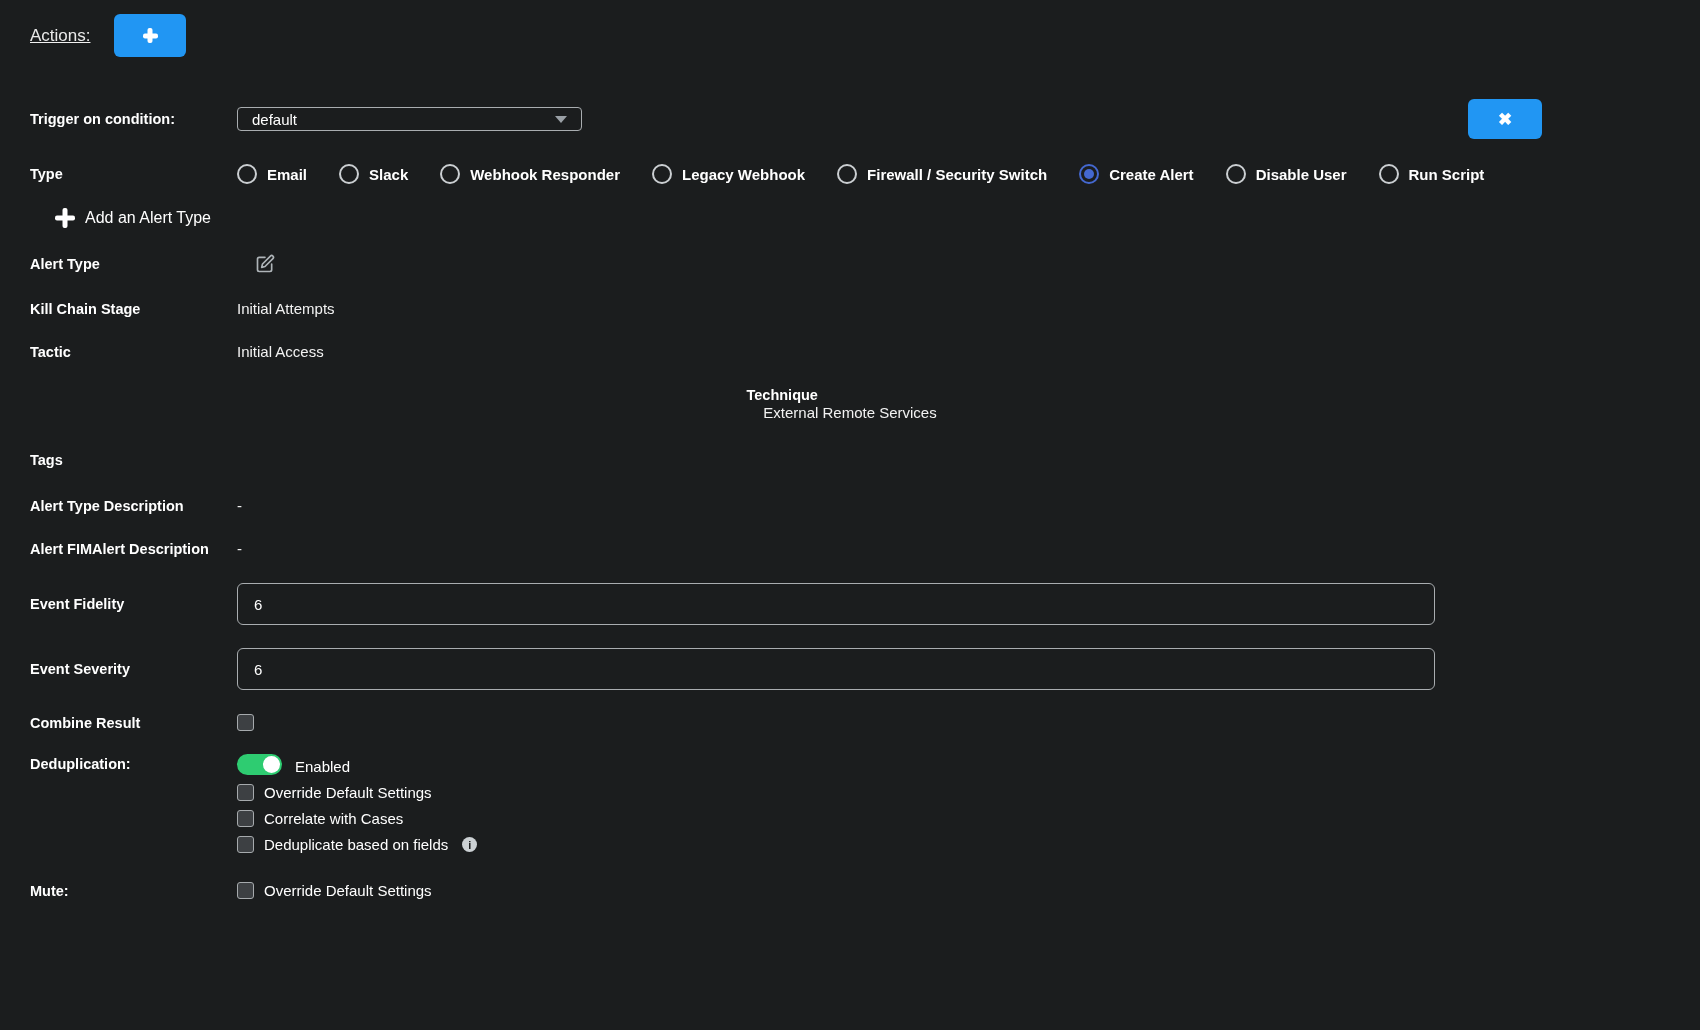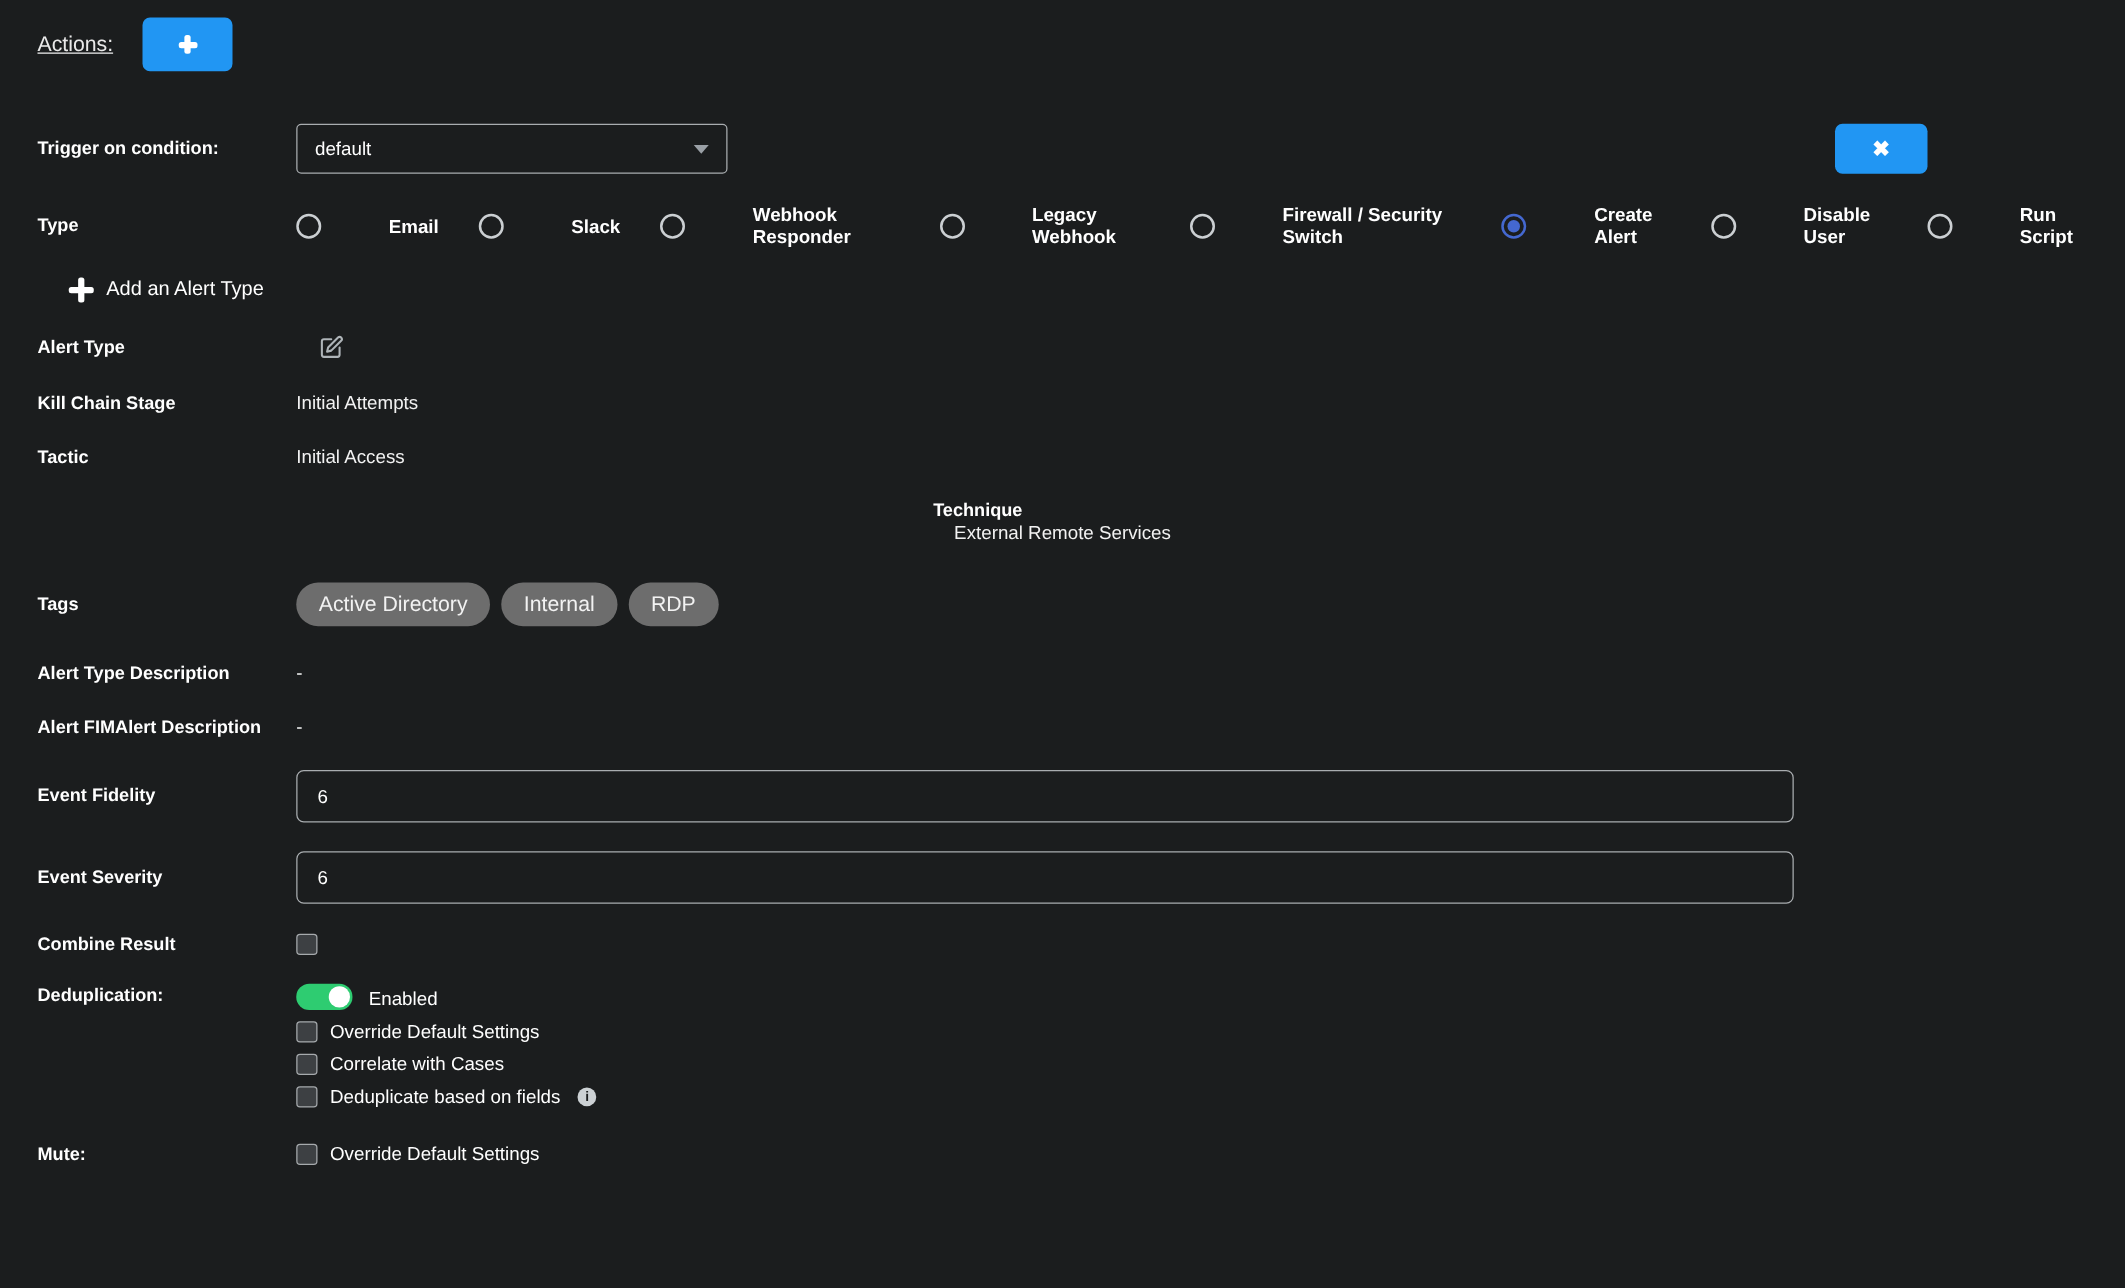--- a/index.html
+++ b/index.html
@@ -35,21 +35,21 @@
   .plus-thick::after  { top: 50%; left: 0; height: 5px; width: 100%; transform: translateY(-50%); }
   .plus-sm { width: 15px; height: 15px; }
   .plus-lg { width: 20px; height: 20px; }
 
   
   .row-actions { margin-bottom: 42px; text-decoration: underline; }
   .row-actions .actions-label { font-size: 17px; color: #e9e9e9; margin-right: 24px; }
 
   .row-trigger { margin-bottom: 25px; }
   .select {
-    width: 345px; height: 40px; border: 1px solid #a9adb0; border-radius: 4px;
+    width: 345px; height: 24px; border: 1px solid #a9adb0; border-radius: 4px;
     display: flex; align-items: center; padding: 0 14px; cursor: pointer;
     color: #fff; background: transparent;
   }
   .select .caret {
     margin-left: auto; width: 0; height: 0;
     border-left: 6px solid transparent; border-right: 6px solid transparent;
     border-top: 7px solid #9aa0a6;
   }
   .spacer { flex: 1; }
   .btn-close { margin-right: 128px; }
@@ -58,21 +58,21 @@
   .radio-group { display: flex; align-items: center; gap: 32px; }
   .radio { display: inline-flex; align-items: center; gap: 10px; cursor: pointer; }
   .radio-dot {
     width: 20px; height: 20px; border: 2px solid #cbcfd2; border-radius: 50%;
     position: relative; flex-shrink: 0;
   }
   .radio.selected .radio-dot { border-color: #4468d0; }
   .radio.selected .radio-dot::after {
     content: ""; position: absolute; inset: 3px; border-radius: 50%; background: #4468d0;
   }
-  .radio-label { font-size: 15px; font-weight: 600; color: #fff; margin-left: 44px; }
+  .radio-label { font-size: 15px; font-weight: 600; color: #fff; }
 
   .row-add { margin-bottom: 26px; padding-left: 25px; gap: 10px; cursor: pointer; }
   .row-add .add-label { font-size: 16px; color: #fff; }
 
   .row-alert-type { margin-bottom: 26px; }
   .text-input {
     height: 42px; border: 1px solid #a9adb0; border-radius: 6px;
     background: transparent; color: #fff; font-size: 15px;
     font-family: "Liberation Sans", sans-serif;
     padding: 0 16px; outline: none;
@@ -208,25 +208,20 @@
   <span class="value">Initial Access</span>
 </div>
 
 <div class="row row-static row-technique">
   <span class="row-label">Technique</span>
   <span class="value">External Remote Services</span>
 </div>
 
 <div class="row row-tags">
   <span class="row-label">Tags</span>
-  <div class="tag-list">
-    <span class="tag">Active Directory</span>
-    <span class="tag">Internal</span>
-    <span class="tag">RDP</span>
-  </div>
 </div>
 
 <div class="row row-static">
   <span class="row-label">Alert Type Description</span>
   <span class="value">-</span>
 </div>
 
 <div class="row row-static">
   <span class="row-label">Alert FIMAlert Description</span>
   <span class="value">-</span>

